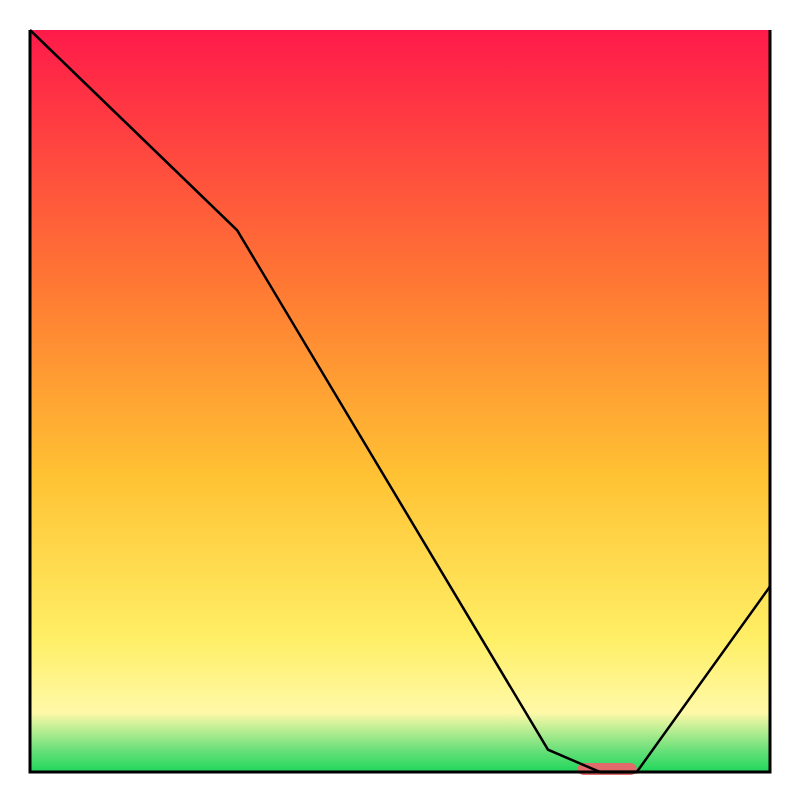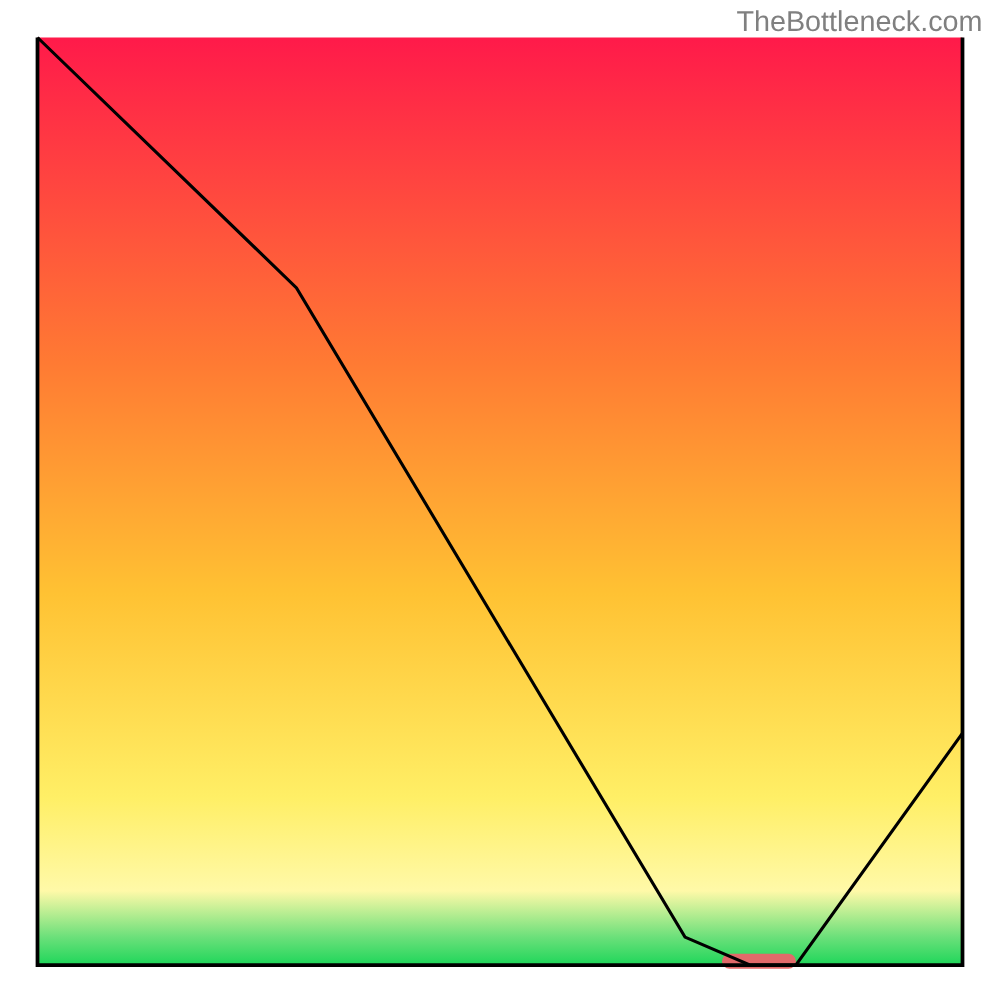--- a/index.html
+++ b/index.html
@@ -26,15 +26,14 @@
 
   <rect id="plot-rect" fill="url(#bg-grad)" x="30" y="30" width="740" height="742"></rect>
 
   <rect id="marker" rx="6" ry="6" height="12" x="577.6" width="59.19999999999993" y="763" fill="#e16a6a"></rect>
 
   <path id="curve" fill="none" stroke="#000" stroke-width="2.5" d="M 30.0 30.0 L 237.2 230.3 L 548.0 749.7 L 599.8 772.0 L 636.8 772.0 L 770.0 586.5"></path>
 
   <path id="frame" fill="none" stroke="#000" stroke-width="3" d="M 30 30 L 30 772 L 770 772 L 770 30"></path>
 </svg>
 
-<div class="watermark">TheBottleneck.com</div>
 
 </div>
 
 </body></html>

